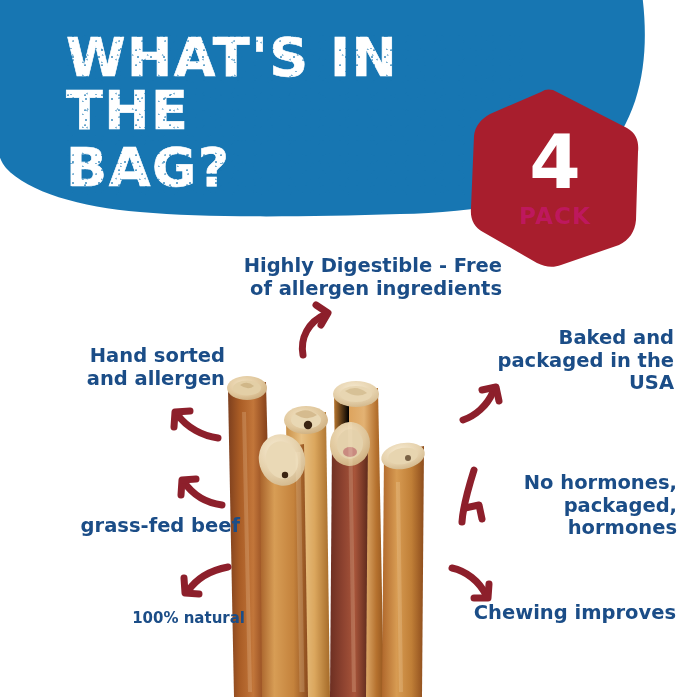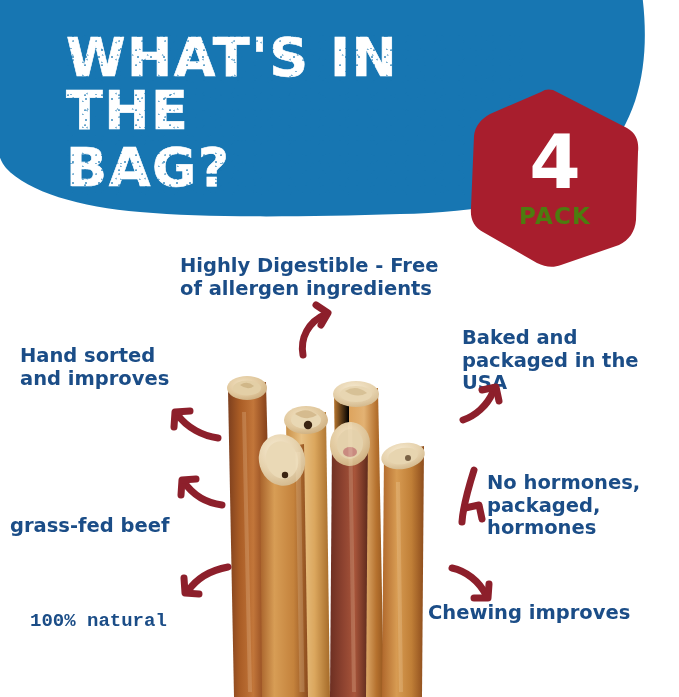--- a/index.html
+++ b/index.html
@@ -84,21 +84,21 @@
   .badge-number {
     color: #ffffff;
     font-family: "DejaVu Sans", sans-serif;
     font-weight: bold;
     font-size: 74px;
     line-height: 0.85;
     letter-spacing: 0px;
     margin-top: 4px;
   }
   .badge-sub {
-    color: #4d7c0f;
+    color: #be185d;
     font-family: "DejaVu Sans", sans-serif;
     font-weight: bold;
     font-size: 23px;
     letter-spacing: 1.2px;
     margin-top: 10px;
   }
 
   
   .product {
     position: absolute;
@@ -111,28 +111,28 @@
 
   
   .label {
     position: absolute;
     z-index: 5;
     color: #1b4d87;
     font-family: "DejaVu Sans", sans-serif;
     font-weight: bold;
     font-size: 19.5px;
     line-height: 1.16;
-    text-align: left;
+    text-align: right;
   }
   .lbl-digestible { left: 180px; top: 255px; width: 322px; }
   .lbl-handsorted { left: 20px;  top: 345px; width: 205px; }
   .lbl-usa        { left: 462px; top: 327px; width: 212px; }
   .lbl-freerange  { left: 10px;  top: 492px; width: 230px; }
   .lbl-nohormones { left: 487px; top: 472px; width: 190px; }
-  .lbl-natural    { left: 30px;  top: 610px; width: 215px; font-size: 19px; font-family: Liberation Mono, monospace; }
+  .lbl-natural    { left: 30px;  top: 610px; width: 215px; font-size: 15px; }
   .lbl-dental     { left: 428px; top: 602px; width: 248px; }
 
   
   .arrows {
     position: absolute;
     left: 0; top: 0;
     width: 679px; height: 697px;
     z-index: 6;
     pointer-events: none;
   }
@@ -324,21 +324,21 @@
     </g>
   </svg>
 
   <div class="label lbl-digestible">
     <span>Highly Digestible - Free</span><br>
     <span>of allergen ingredients</span>
   </div>
 
   <div class="label lbl-handsorted">
     <span>Hand sorted</span><br>
-    <span>and improves</span>
+    <span>and allergen</span>
   </div>
 
   <div class="label lbl-usa">
     <span>Baked and</span><br>
     <span>packaged in the</span><br>
     <span>USA</span>
   </div>
 
   <div class="label lbl-freerange">
     <br>

